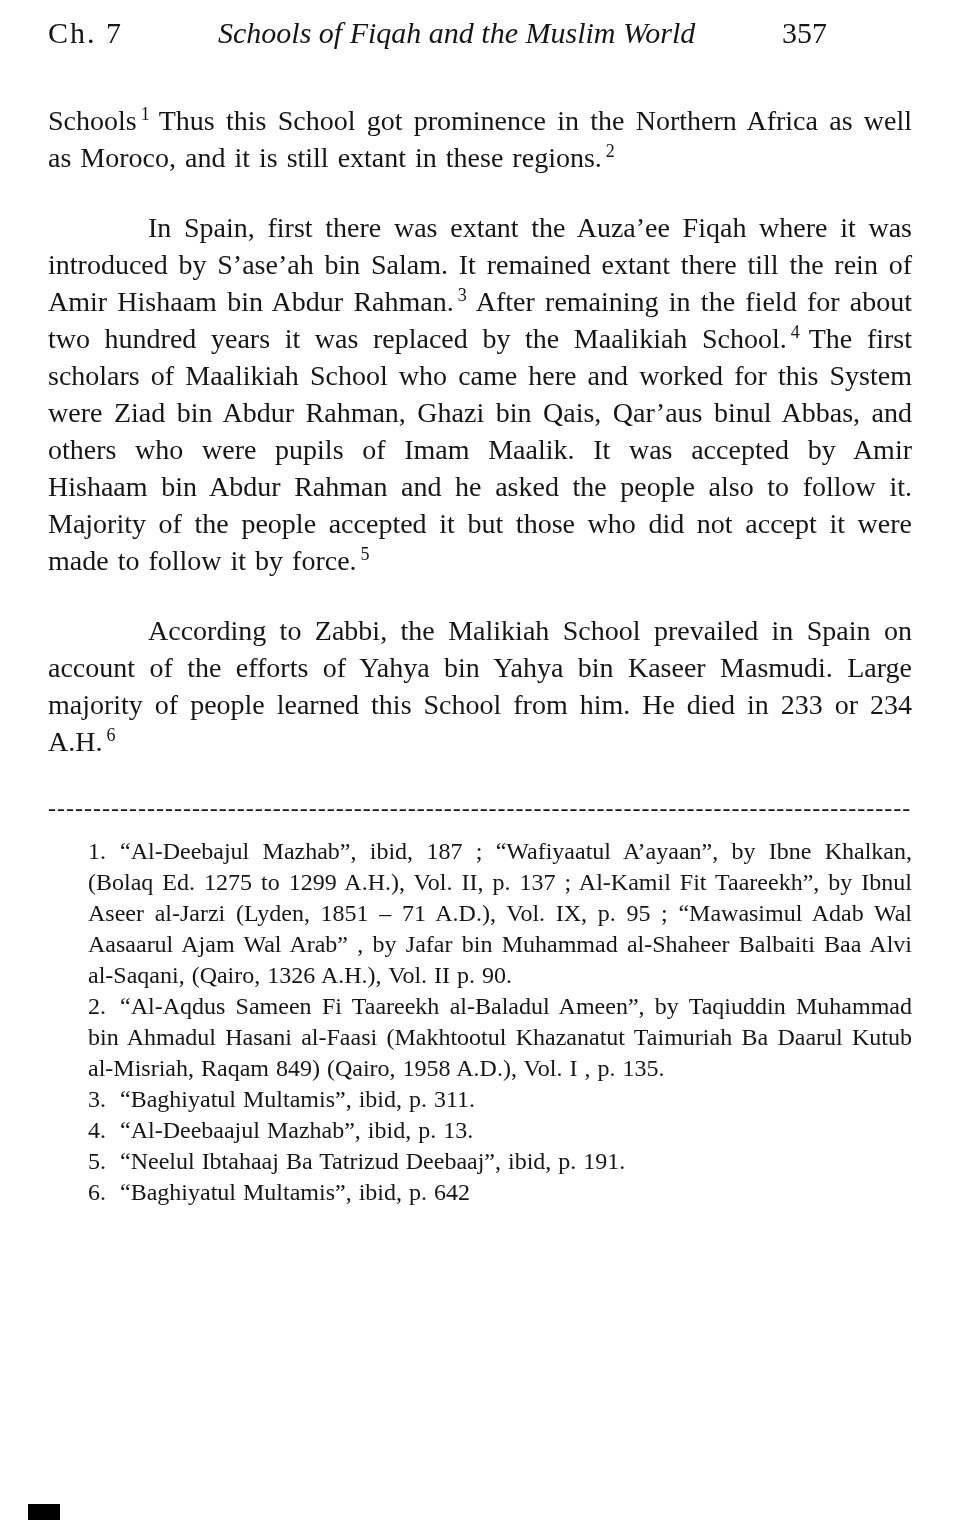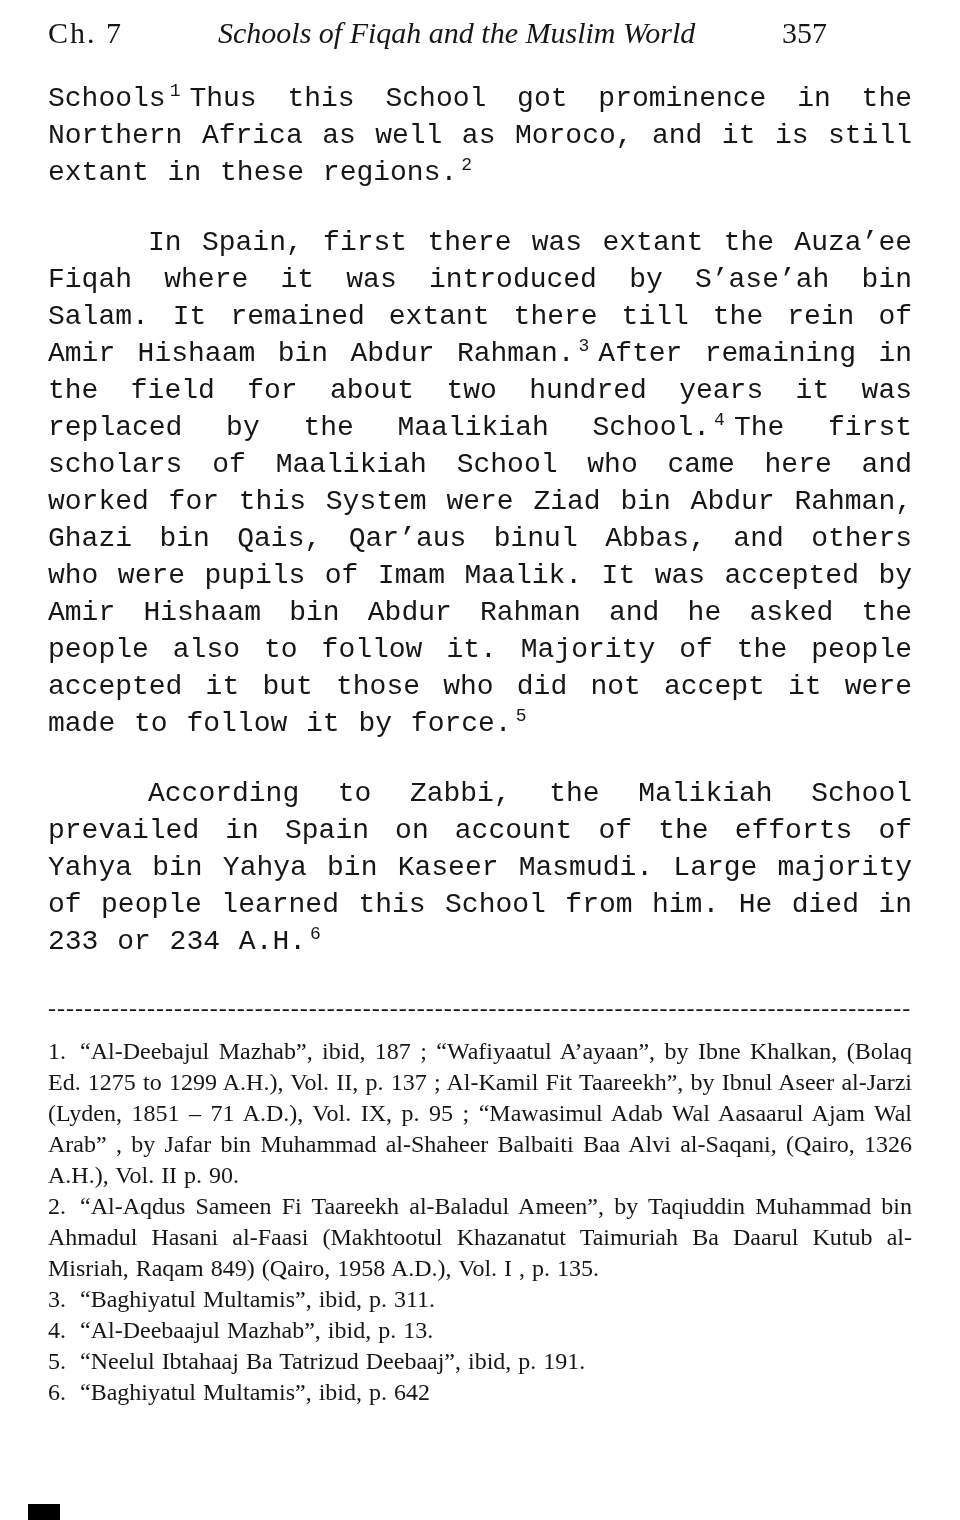--- a/index.html
+++ b/index.html
@@ -12,26 +12,26 @@
     background: #ffffff;
     color: #161616;
     font-family: "Liberation Serif", "DejaVu Serif", serif;
     padding: 16px 48px 0 48px;
     overflow: hidden;
   }
   .page-header {
     display: flex;
     align-items: baseline;
     font-size: 30px;
-    margin-bottom: 30px;
+    margin-bottom: 52px;
   }
   .chapter { width: 170px; letter-spacing: 2px; }
   .title { flex: 1; text-align: left; font-style: italic; }
   .pagenum { width: 130px; text-align: left; }
-  .body-text { font-size: 28px; line-height: 37px; font-family: Liberation Mono, monospace; }
+  .body-text { font-size: 28px; line-height: 37px; }
   .para {
     text-align: justify;
     margin-bottom: 33px;
     word-spacing: 2px;
   }
   .para.indent { text-indent: 100px; }
   .fn-ref {
     font-size: 18px;
     line-height: 0;
     vertical-align: super;
@@ -42,21 +42,21 @@
     font-size: 24px;
     line-height: 31px;
   }
   .separator {
     white-space: nowrap;
     overflow: hidden;
     letter-spacing: 1px;
     margin-bottom: 12px;
     font-size: 24px;
   }
-  .footnote { text-align: justify; word-spacing: 1px; }
+  .footnote { text-align: justify; word-spacing: 1px; margin-left: 40px; }
   .fn-num { margin-right: 14px; }
   .scan-artifact {
     position: absolute;
     left: 28px;
     bottom: 0;
     width: 32px;
     height: 16px;
     background: #000;
   }
 </style>

